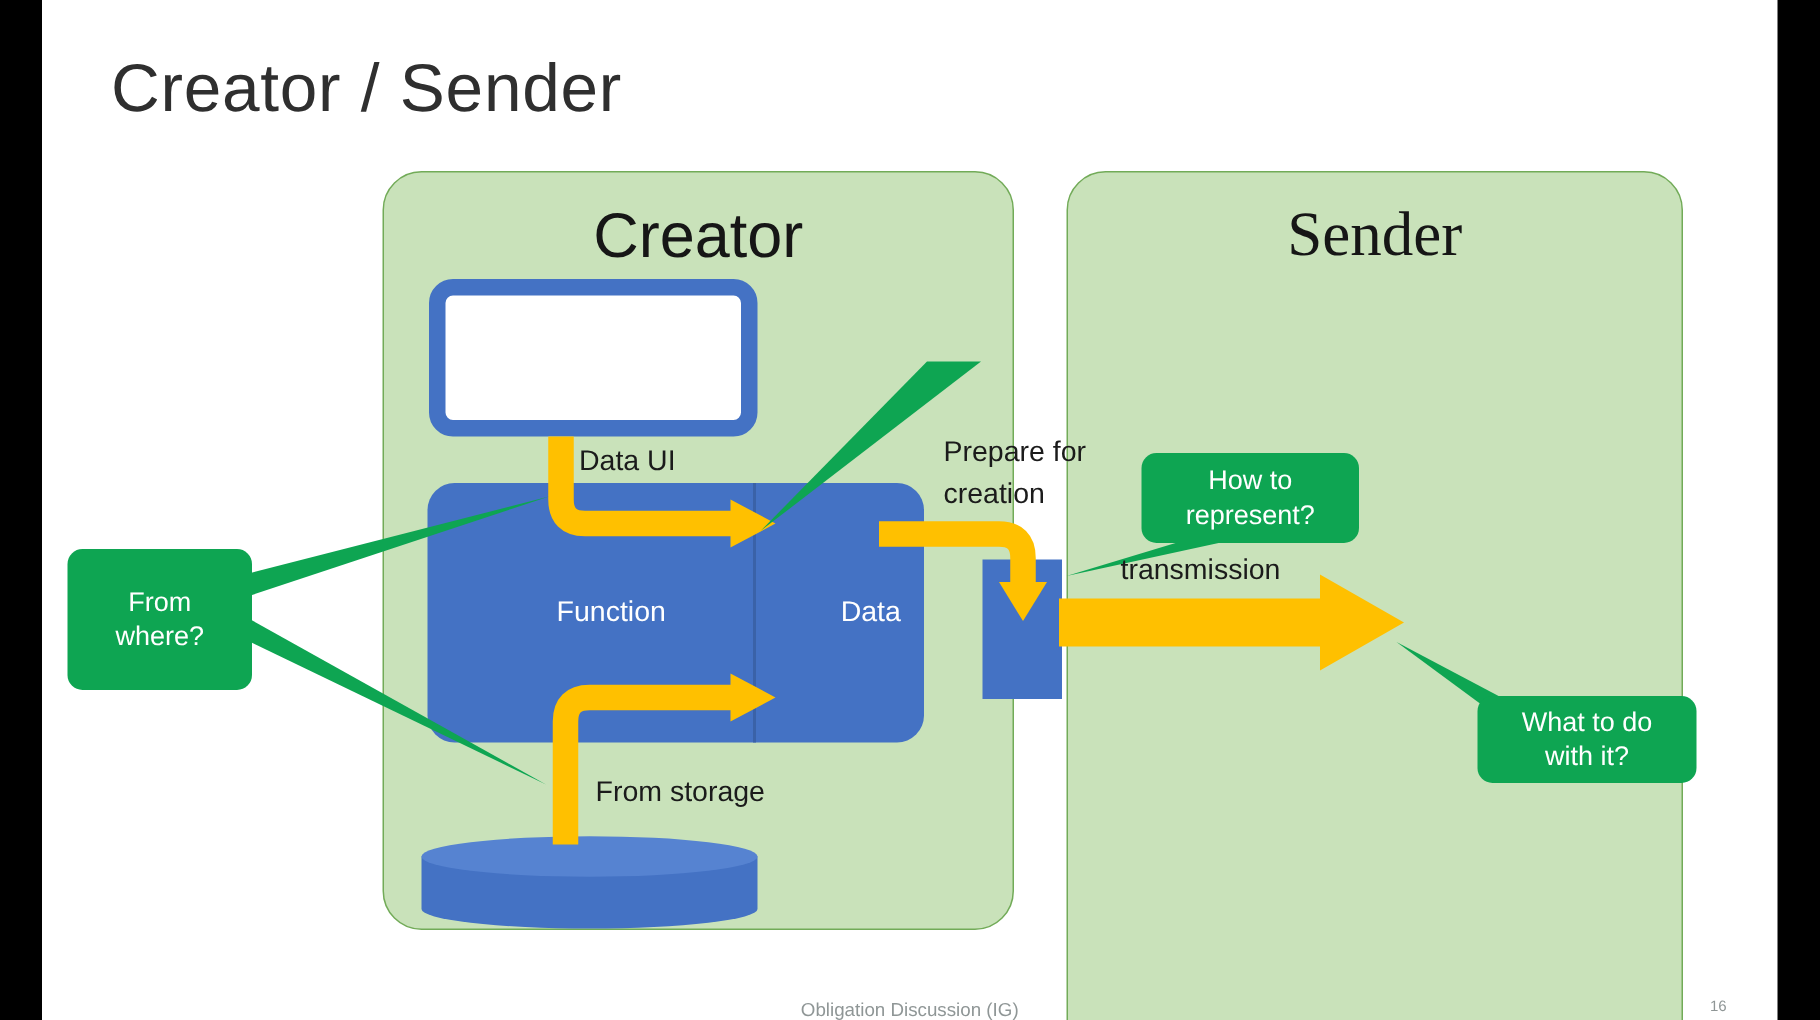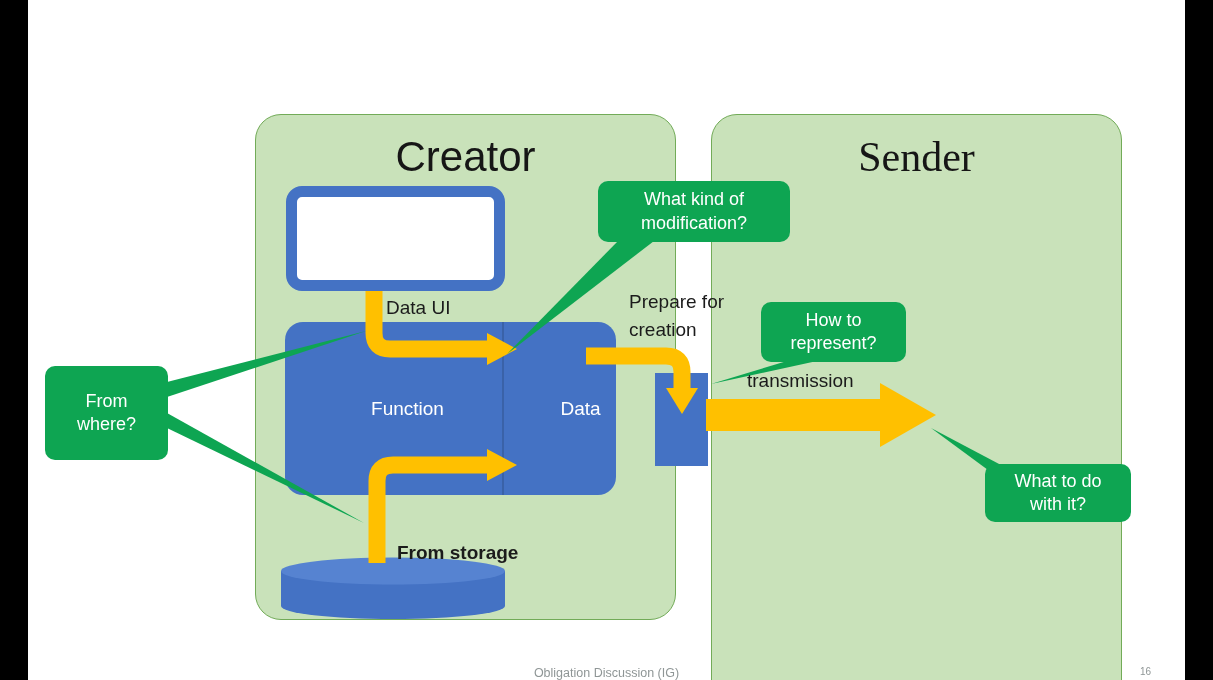--- a/index.html
+++ b/index.html
@@ -43,33 +43,34 @@
 
   .callout{position:absolute;display:flex;align-items:center;justify-content:center;text-align:center;
     color:#fff;font-size:18px;line-height:1.28;white-space:pre-line;background:var(--callout_green);border-radius:10px;}
   .co-from-where{left:45px;top:366px;width:123px;height:94px;}
   .co-modification{left:598px;top:181px;width:192px;height:61px;}
   .co-represent{left:761px;top:302px;width:145px;height:60px;}
   .co-what-to-do{left:985px;top:464px;width:146px;height:58px;}
 
   .flabel{position:absolute;font-size:19px;color:var(--text_dark);}
   .lbl-from-ui{left:386px;top:297px;}
-  .lbl-from-storage{left:397px;top:542px;font-weight:bold;}
+  .lbl-from-storage{left:397px;top:518px;}
   .lbl-prepare{left:629px;top:288px;white-space:pre-line;line-height:28px;}
   .lbl-transmission{left:747px;top:370px;}
 
   .footer{position:absolute;left:28px;width:1157px;top:666px;text-align:center;font-size:12.5px;color:var(--footer_gray);}
   .page-number{position:absolute;left:1140px;top:666px;font-size:10px;color:var(--footer_gray);}
 </style>
 </head>
 <body>
 
 <div class="stage">
   <div class="slide-bg"></div>
 
+  <div class="title">Creator / Sender</div>
 
   <div class="panel panel-creator">
     <div class="panel-title">Creator</div>
   </div>
   <div class="panel panel-sender">
     <div class="panel-title">Sender</div>
   </div>
 
   <div class="ui-box"></div>
 
@@ -106,22 +107,20 @@
 
     <polygon class="green-fill" points="167,382 167,397 366,331"></polygon>
     <polygon class="green-fill" points="167,413 167,428 364,523"></polygon>
     <polygon class="green-fill" points="618,241 654,241 507,354"></polygon>
     <polygon class="green-fill" points="787,361 817,361 711,384"></polygon>
     <polygon class="green-fill" points="1007,484 1037,484 931,428"></polygon>
   </svg>
 
   <div class="callout co-from-where">From
 where?</div>
-  <div class="callout co-modification">What kind of
-modification?</div>
   <div class="callout co-represent">How to
 represent?</div>
   <div class="callout co-what-to-do">What to do
 with it?</div>
 
   <div class="flabel lbl-from-ui">Data UI</div>
   <div class="flabel lbl-from-storage">From storage</div>
   <div class="flabel lbl-prepare">Prepare for
 creation</div>
   <div class="flabel lbl-transmission">transmission</div>

